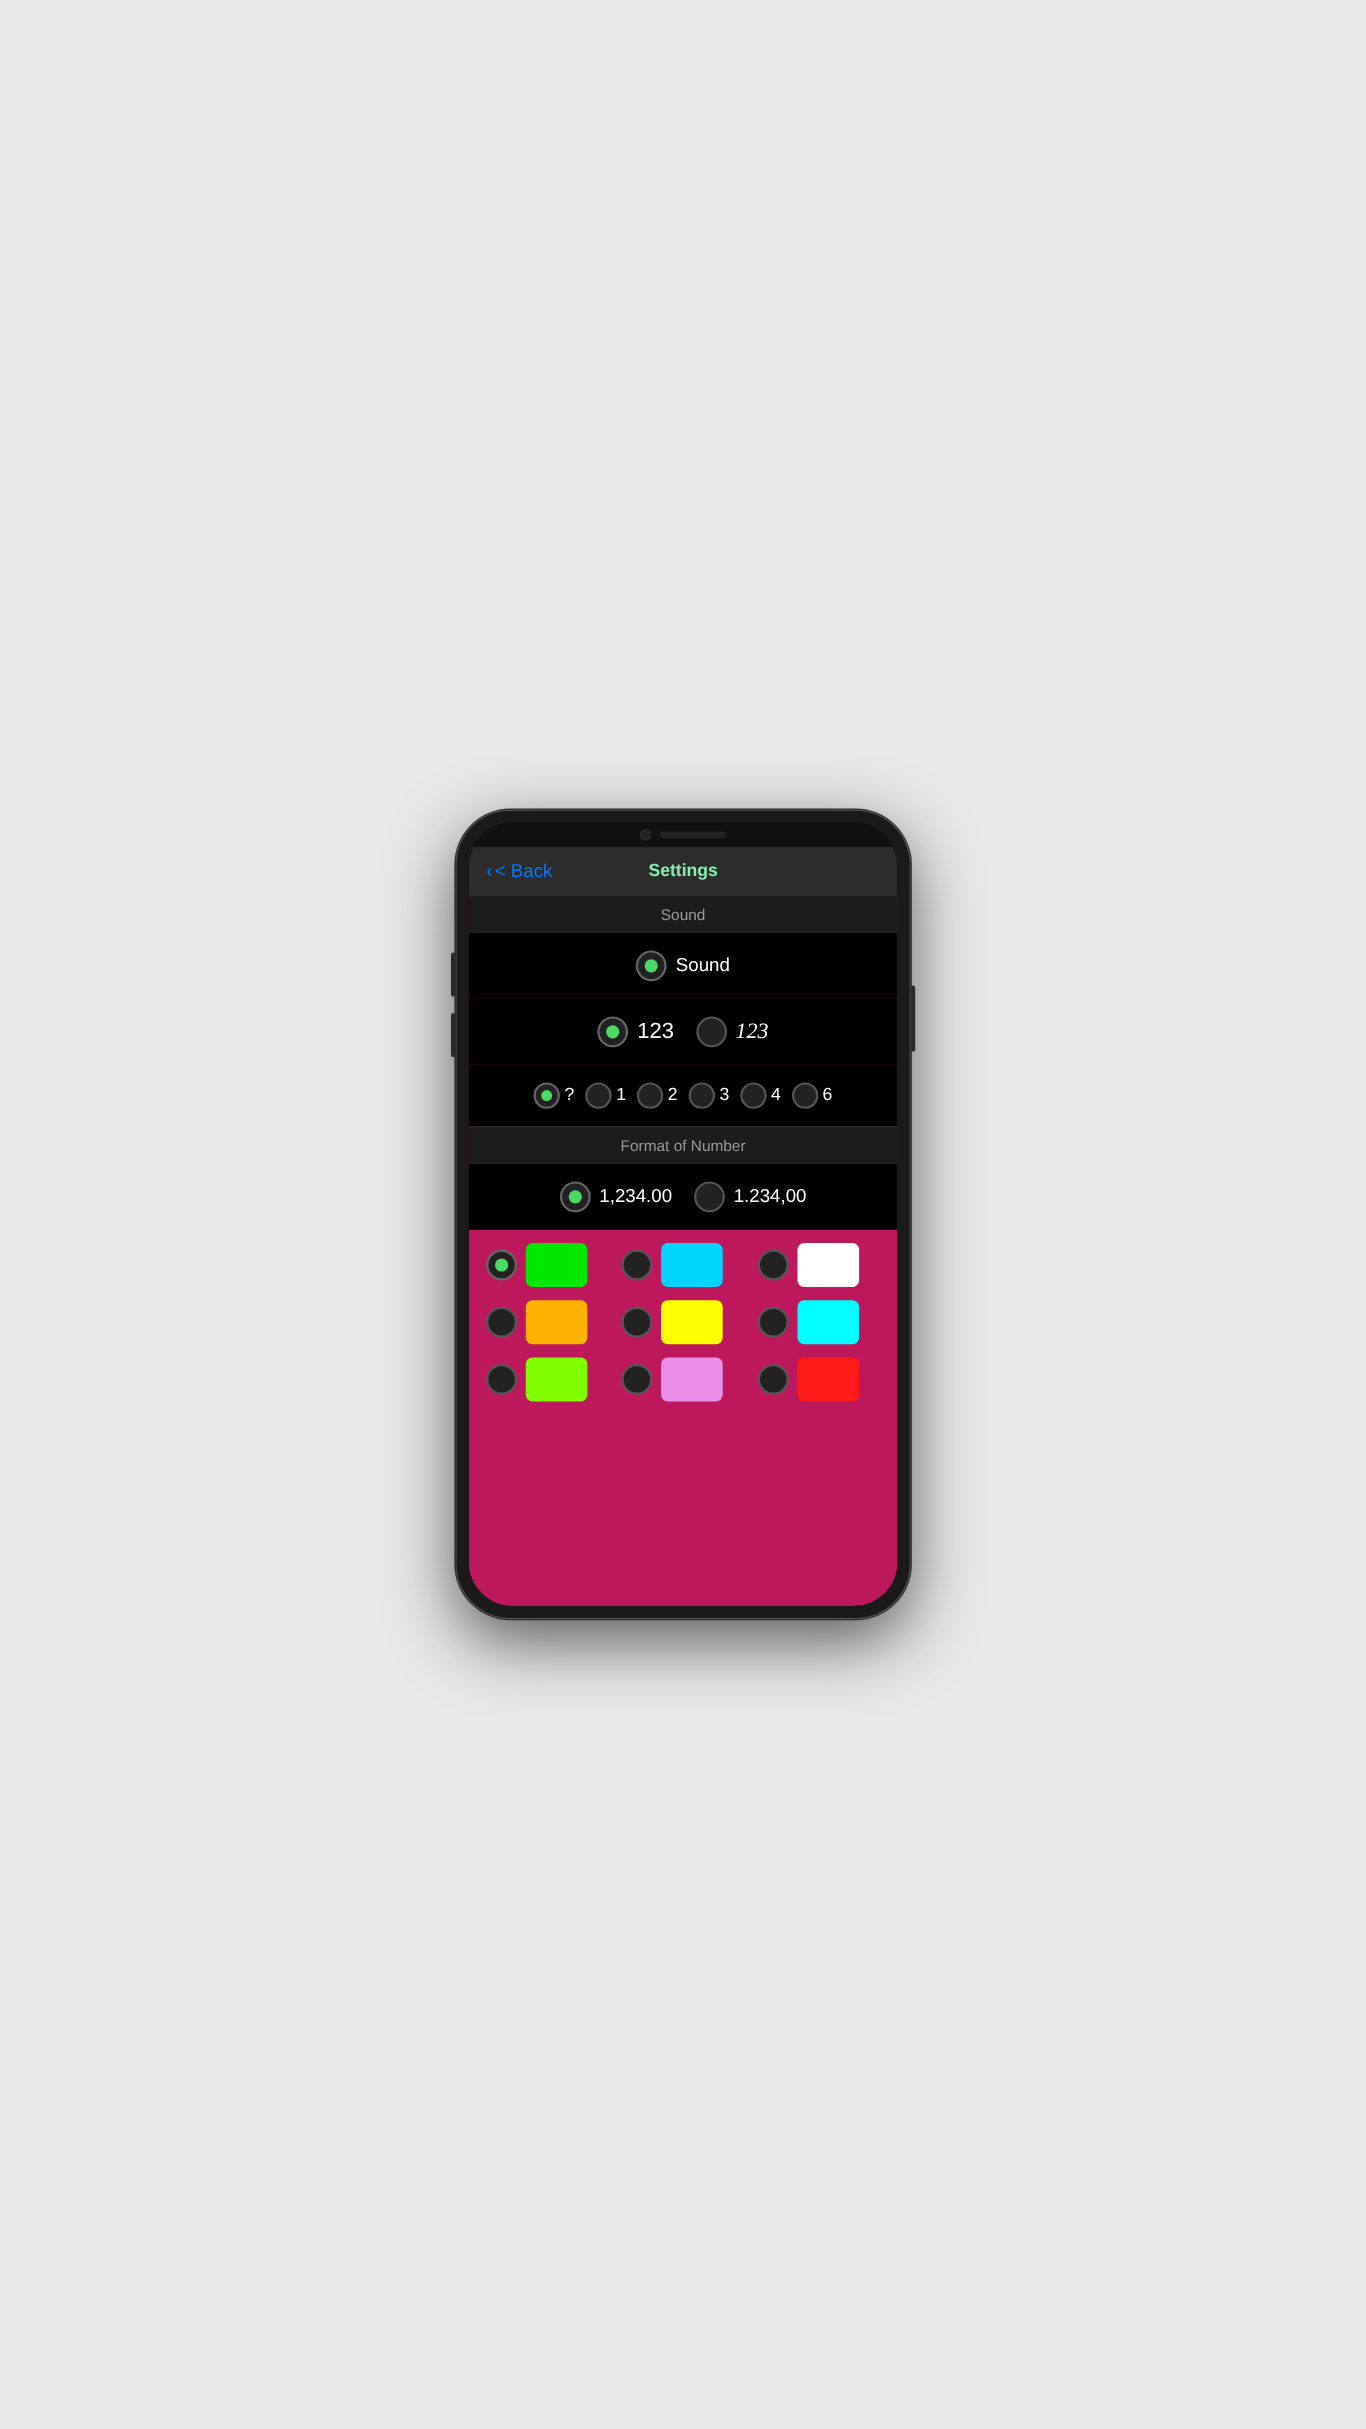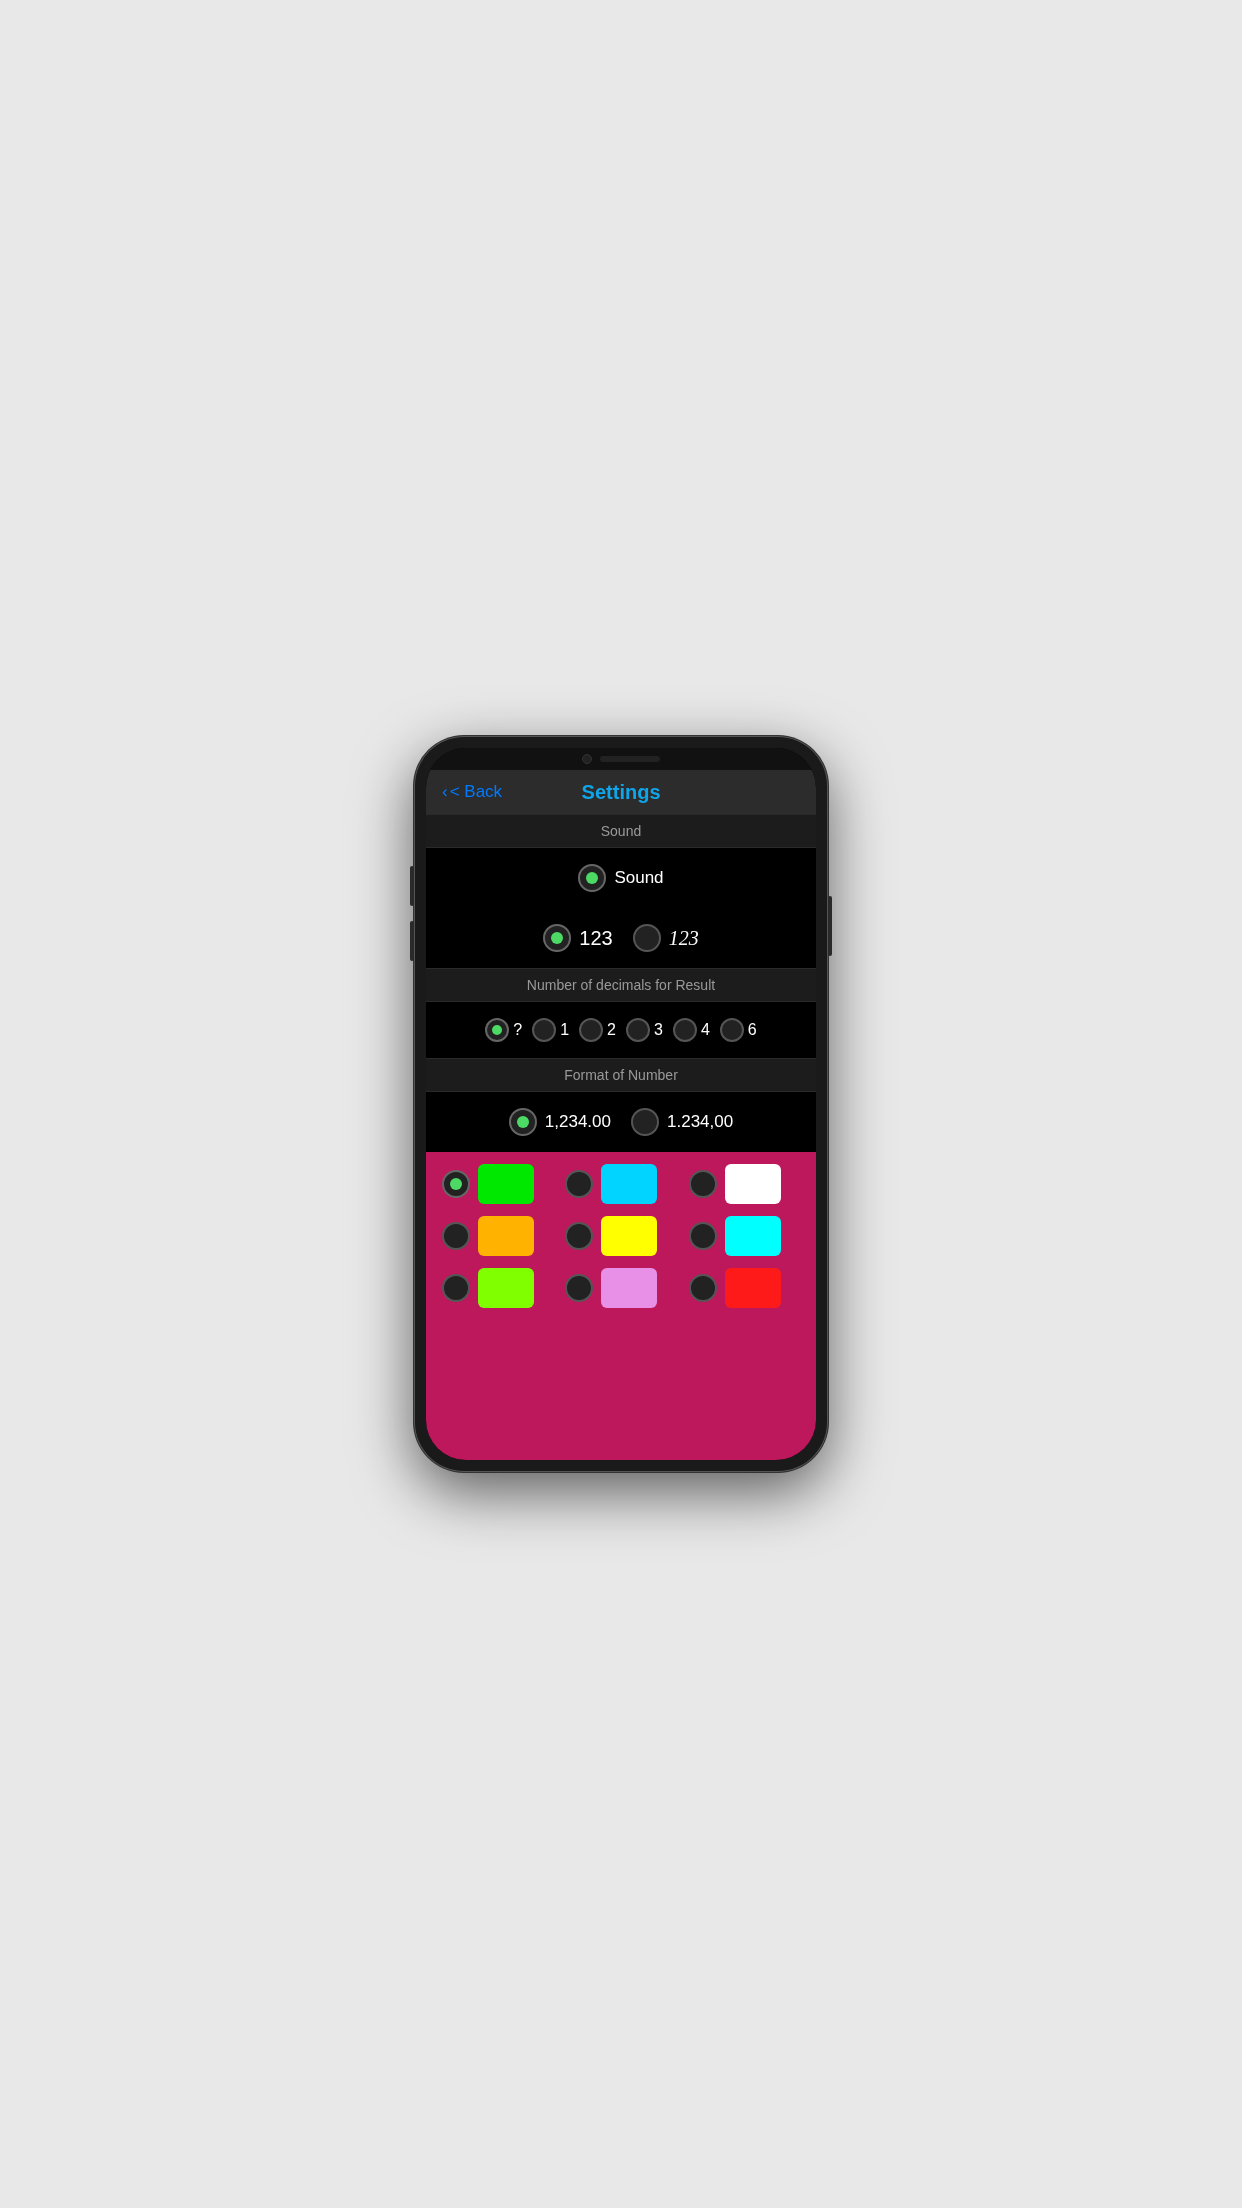--- a/index.html
+++ b/index.html
@@ -100,22 +100,22 @@
       color: #007AFF;
       font-size: 17px;
       display: flex;
       align-items: center;
       gap: 2px;
     }
 
     .nav-title {
       flex: 1;
       text-align: center;
-      color: #0ea5e9;
-      font-size: 20px;
+      color: #86efac;
+      font-size: 16px;
       font-weight: 600;
       margin-right: 60px;
     }
 
     
     .content {
       flex: 1;
       overflow-y: auto;
       background: #be185d;
     }
@@ -294,21 +294,20 @@
             </div>
             <span class="radio-label" style="font-family: -apple-system, sans-serif; font-size:20px;">123</span>
           </div>
           <div class="radio-option font-option-2">
             <div class="radio-btn"></div>
             <span class="radio-label" style="font-family: Georgia, serif; font-size:20px; font-style: italic;">123</span>
           </div>
         </div>
       </div>
 
-      <div class="section-header">Number of decimals for Result</div>
       <div class="section-body">
         <div class="decimals-row">
           <div class="decimal-option">
             <div class="radio-btn selected">
               <div class="radio-dot"></div>
             </div>
             <span class="radio-label" style="font-size:16px;">?</span>
           </div>
           <div class="decimal-option">
             <div class="radio-btn"></div>

